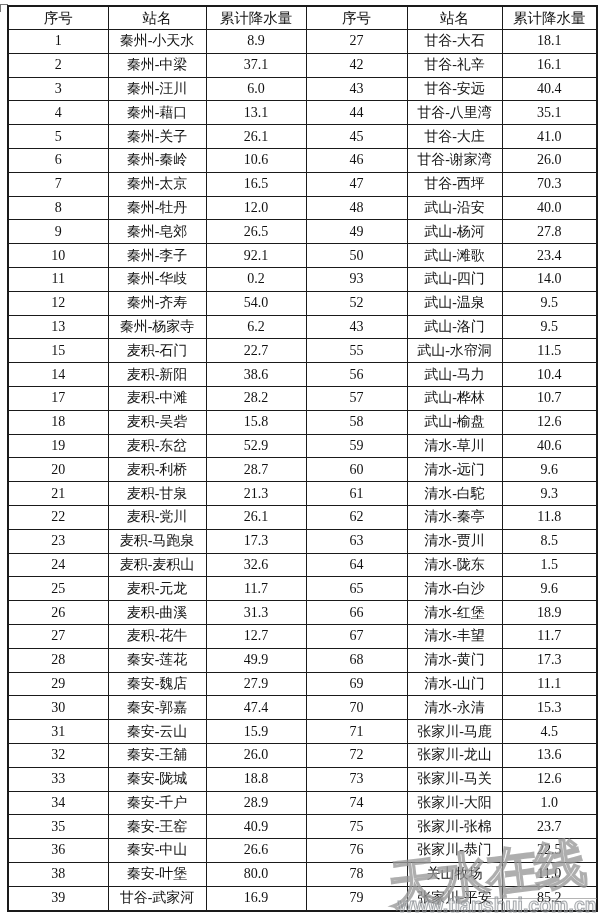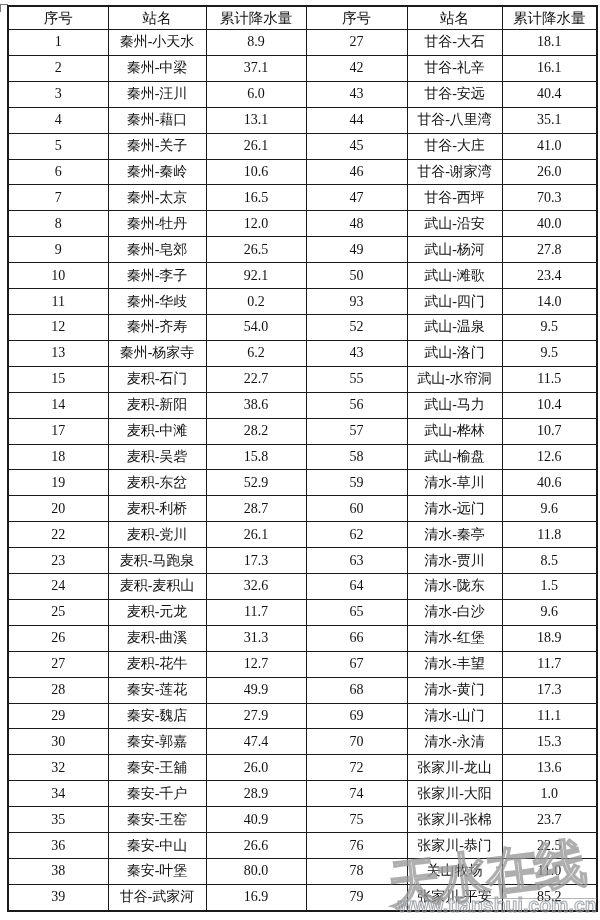--- a/index.html
+++ b/index.html
@@ -262,20 +262,28 @@
         </tr>
         <tr>
           <td>20</td>
           <td>麦积-利桥</td>
           <td>28.7</td>
           <td>60</td>
           <td>清水-远门</td>
           <td>9.6</td>
         </tr>
         <tr>
+          <td>21</td>
+          <td>麦积-甘泉</td>
+          <td>21.3</td>
+          <td>61</td>
+          <td>清水-白駝</td>
+          <td>9.3</td>
+        </tr>
+        <tr>
           <td>22</td>
           <td>麦积-党川</td>
           <td>26.1</td>
           <td>62</td>
           <td>清水-秦亭</td>
           <td>11.8</td>
         </tr>
         <tr>
           <td>23</td>
           <td>麦积-马跑泉</td>
@@ -334,28 +342,44 @@
         </tr>
         <tr>
           <td>30</td>
           <td>秦安-郭嘉</td>
           <td>47.4</td>
           <td>70</td>
           <td>清水-永清</td>
           <td>15.3</td>
         </tr>
         <tr>
+          <td>31</td>
+          <td>秦安-云山</td>
+          <td>15.9</td>
+          <td>71</td>
+          <td>张家川-马鹿</td>
+          <td>4.5</td>
+        </tr>
+        <tr>
           <td>32</td>
           <td>秦安-王舖</td>
           <td>26.0</td>
           <td>72</td>
           <td>张家川-龙山</td>
           <td>13.6</td>
         </tr>
         <tr>
+          <td>33</td>
+          <td>秦安-陇城</td>
+          <td>18.8</td>
+          <td>73</td>
+          <td>张家川-马关</td>
+          <td>12.6</td>
+        </tr>
+        <tr>
           <td>34</td>
           <td>秦安-千户</td>
           <td>28.9</td>
           <td>74</td>
           <td>张家川-大阳</td>
           <td>1.0</td>
         </tr>
         <tr>
           <td>35</td>
           <td>秦安-王窑</td>

